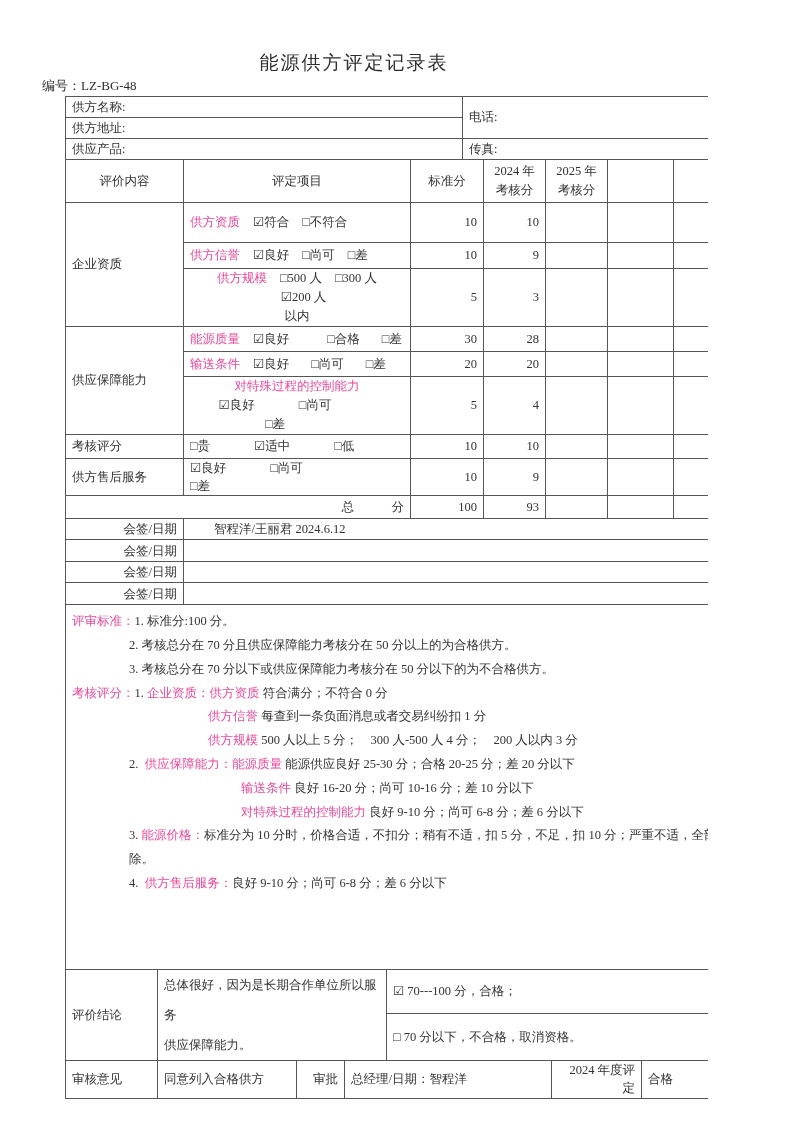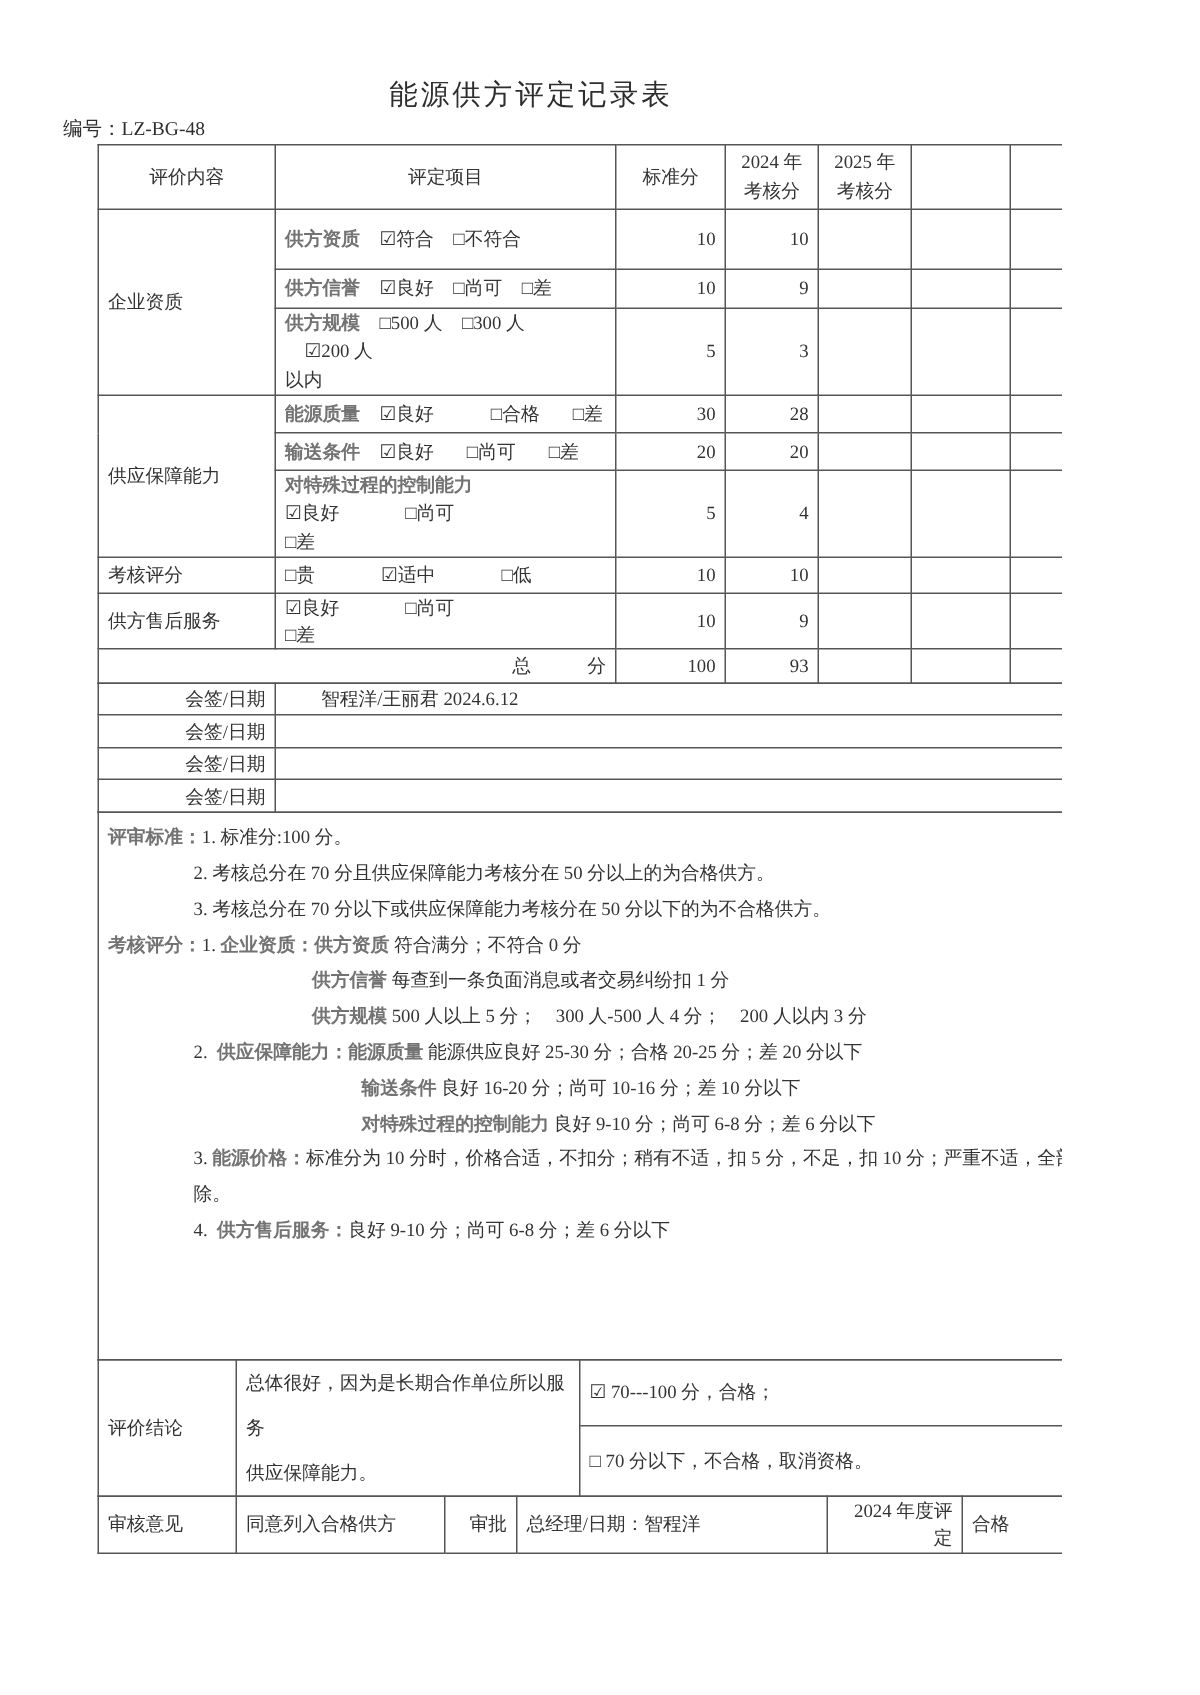--- a/index.html
+++ b/index.html
@@ -7,45 +7,64 @@
         font-family:"Liberation Serif","DejaVu Serif",serif;color:#333;}
   .doc-title{position:absolute;top:50px;left:0;width:100%;text-align:center;
              font-size:19px;letter-spacing:2px;color:#2e2e2e;}
   .doc-number{position:absolute;top:77px;left:42px;font-size:13px;color:#2e2e2e;}
   .content{position:absolute;top:97px;left:65px;width:674px;}
   table{border-collapse:collapse;table-layout:fixed;width:672px;margin-top:-1px;}
   td,th{border:1px solid #565656;font-size:12.5px;font-weight:400;color:#333;
         padding:0 6px;vertical-align:middle;overflow:hidden;line-height:1.45;}
   th{text-align:center;}
   .c{text-align:right;}
-  .b,.blabel{font-family:"Liberation Sans","DejaVu Sans",sans-serif;font-weight:700;color:#737373;}
+  .b,.blabel{font-family:"Liberation Sans","DejaVu Sans",sans-serif;font-weight:400;color:#ec4899;}
   .opt{display:inline-block;white-space:nowrap;}
   .ot{margin-left:13px;}
   .ow{margin-right:44px;}
-  .two-line div{line-height:19px;}
+  .two-line div{line-height:19px;text-align:center;}
   .sig{padding-left:30px;}
   .cs-title .opt{margin-left:8px;}
   .crit-cell{vertical-align:top;padding:5px 8px 0 6px;}
   .crit-line{white-space:pre-wrap;line-height:23.8px;font-size:12.5px;}
   .ind-0{padding-left:0;}
   .ind-1{padding-left:57px;}
   .ind-2{padding-left:136px;}
   .ind-3{padding-left:169px;}
   .concl-text div{line-height:30px;}
   .hdr2 div{line-height:19px;}
 </style>
 </head>
 <body>
 
 <div class="page">
   <div class="doc-title">能源供方评定记录表</div>
   <div class="doc-number">编号：LZ-BG-48</div>
 
   <div class="content">
 
+    <table>
+      <colgroup>
+          <col style="width:397px">
+          <col style="width:275px">
+        </colgroup>
+      <tbody>
+          <tr style="height:21px">
+        <td><span>供方名称:</span></td>
+        <td rowspan="2"><span>电话:</span></td>
+      </tr>
+      <tr style="height:21px">
+        <td><span>供方地址:</span></td>
+      </tr>
+      <tr style="height:21px">
+        <td><span>供应产品:</span></td>
+        <td><span>传真:</span></td>
+      </tr>
+    </tbody>
+      </table>
 
     <table>
       <colgroup>
         <col style="width:118px">
           <col style="width:227px">
           <col style="width:73px">
         <col style="width:62px">
           <col style="width:62px">
           <col style="width:66px">
           <col style="width:64px">

